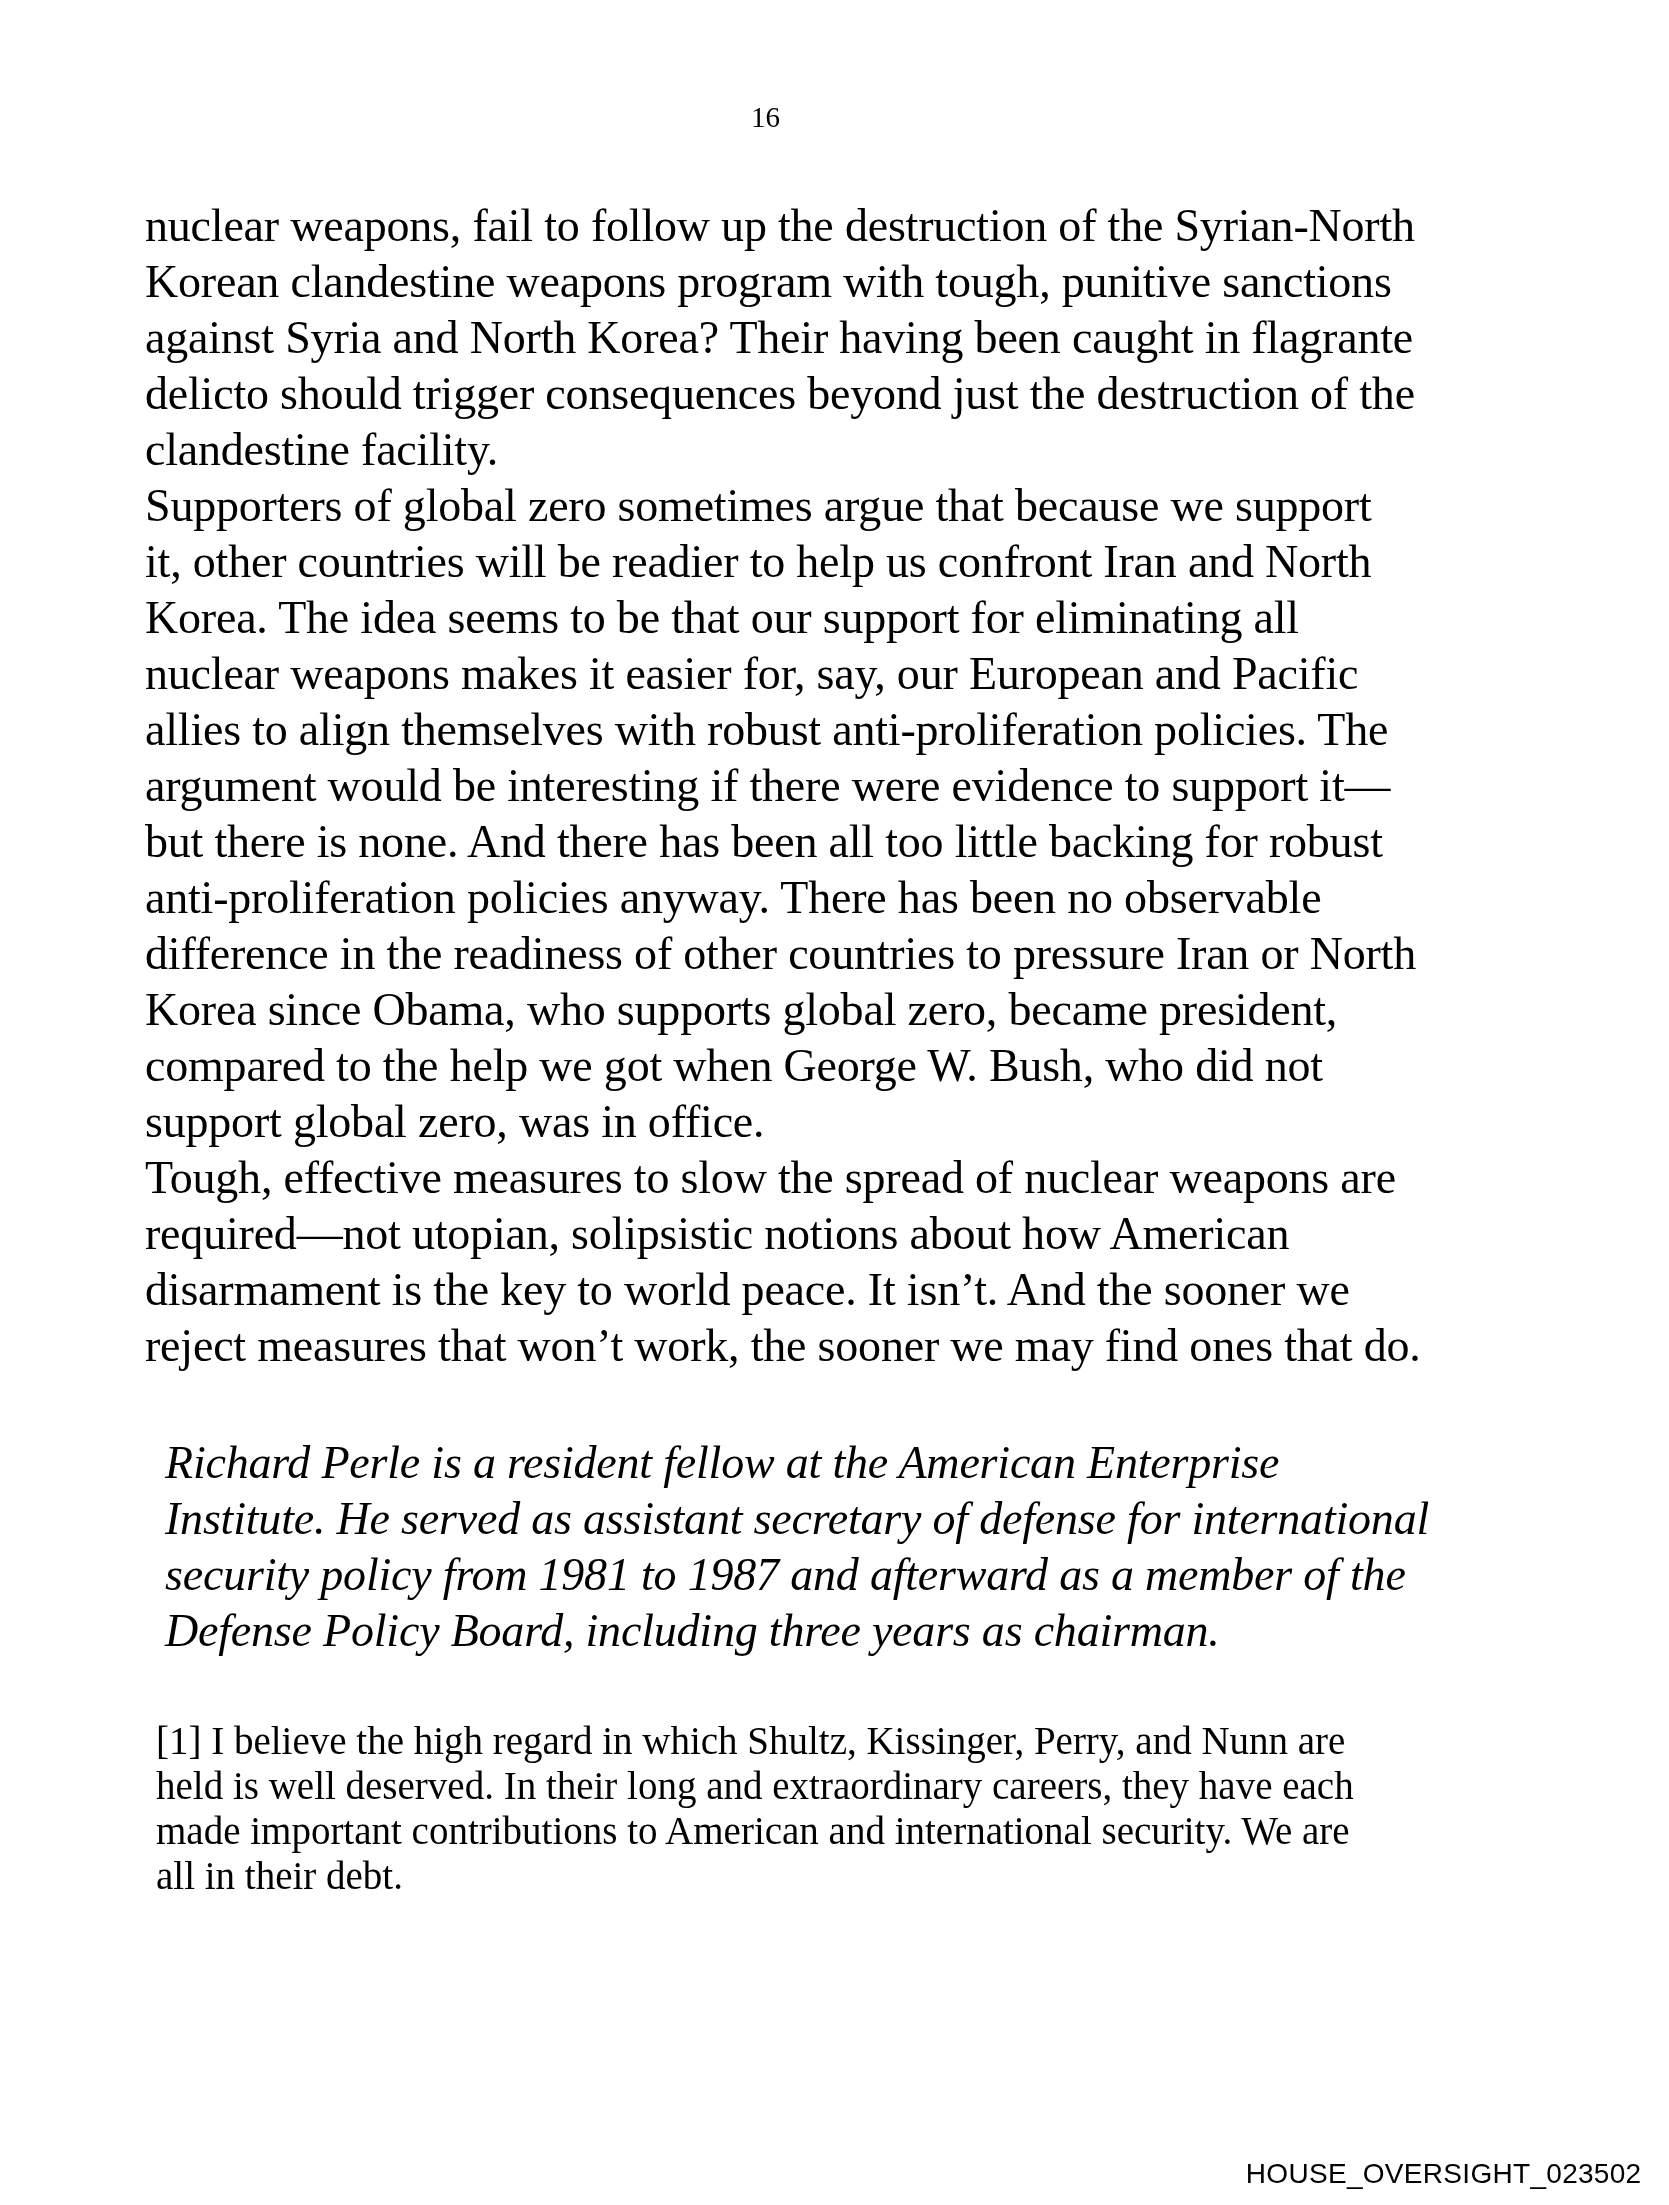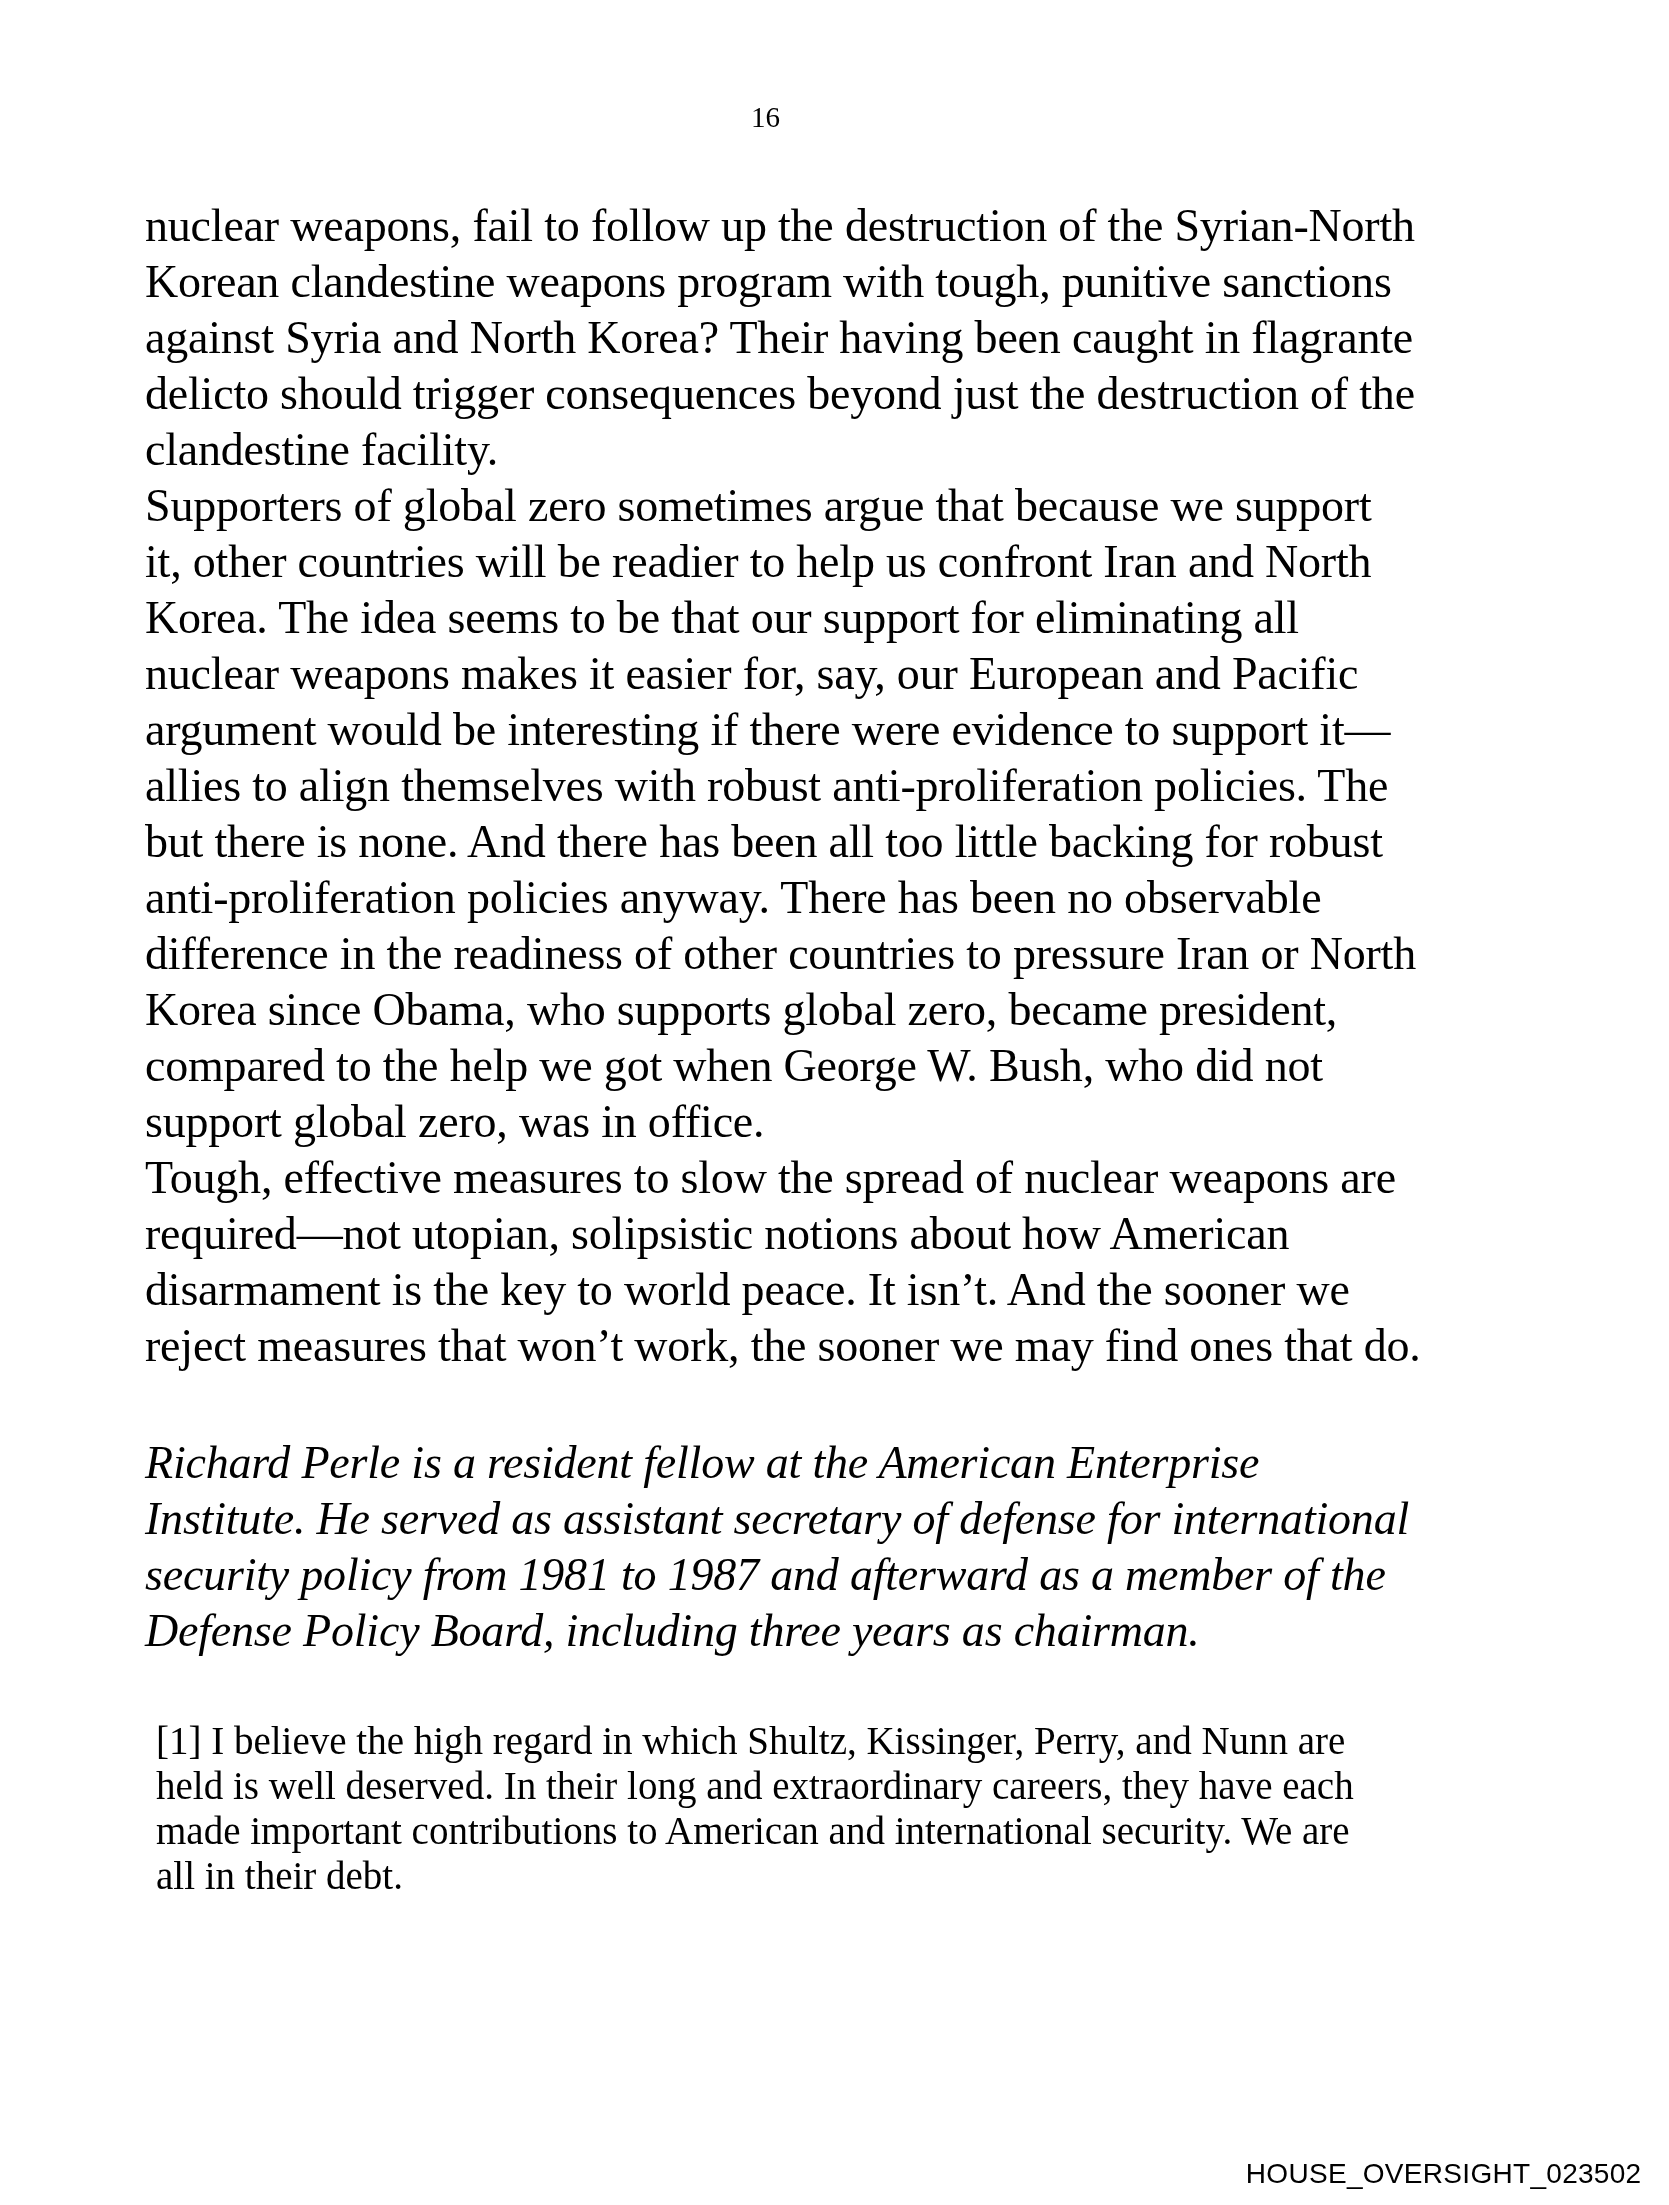--- a/index.html
+++ b/index.html
@@ -31,21 +31,21 @@
       font-size: 46px;
       line-height: 56px;
       letter-spacing: -0.2px;
     }
     .body-block .line {
       display: block;
       white-space: nowrap;
       font-family: Liberation Serif, serif;
     }
     #main-text { top: 198px; }
-    #bio { top: 1435px; font-style: italic; }
+    #bio { top: 1435px; font-style: italic; margin-left: 20px; }
     .footnote-block {
       position: absolute;
       left: 145px;
       top: 1718px;
       width: 1440px;
       font-size: 39px;
       line-height: 45px;
       margin-left: 11px;
     }
     .footnote-block .line {
@@ -70,22 +70,22 @@
 <div class="body-block" id="main-text">
   <span class="line">nuclear weapons, fail to follow up the destruction of the Syrian-North</span>
   <span class="line">Korean clandestine weapons program with tough, punitive sanctions</span>
   <span class="line">against Syria and North Korea? Their having been caught in flagrante</span>
   <span class="line">delicto should trigger consequences beyond just the destruction of the</span>
   <span class="line">clandestine facility.</span>
   <span class="line">Supporters of global zero sometimes argue that because we support</span>
   <span class="line">it, other countries will be readier to help us confront Iran and North</span>
   <span class="line">Korea. The idea seems to be that our support for eliminating all</span>
   <span class="line">nuclear weapons makes it easier for, say, our European and Pacific</span>
+  <span class="line">allies to align themselves with robust anti-proliferation policies. The</span>
   <span class="line">argument would be interesting if there were evidence to support it—</span>
-  <span class="line">allies to align themselves with robust anti-proliferation policies. The</span>
   <span class="line">but there is none. And there has been all too little backing for robust</span>
   <span class="line">anti-proliferation policies anyway. There has been no observable</span>
   <span class="line">difference in the readiness of other countries to pressure Iran or North</span>
   <span class="line">Korea since Obama, who supports global zero, became president,</span>
   <span class="line">compared to the help we got when George W. Bush, who did not</span>
   <span class="line">support global zero, was in office.</span>
   <span class="line">Tough, effective measures to slow the spread of nuclear weapons are</span>
   <span class="line">required—not utopian, solipsistic notions about how American</span>
   <span class="line">disarmament is the key to world peace. It isn’t. And the sooner we</span>
   <span class="line">reject measures that won’t work, the sooner we may find ones that do.</span>

